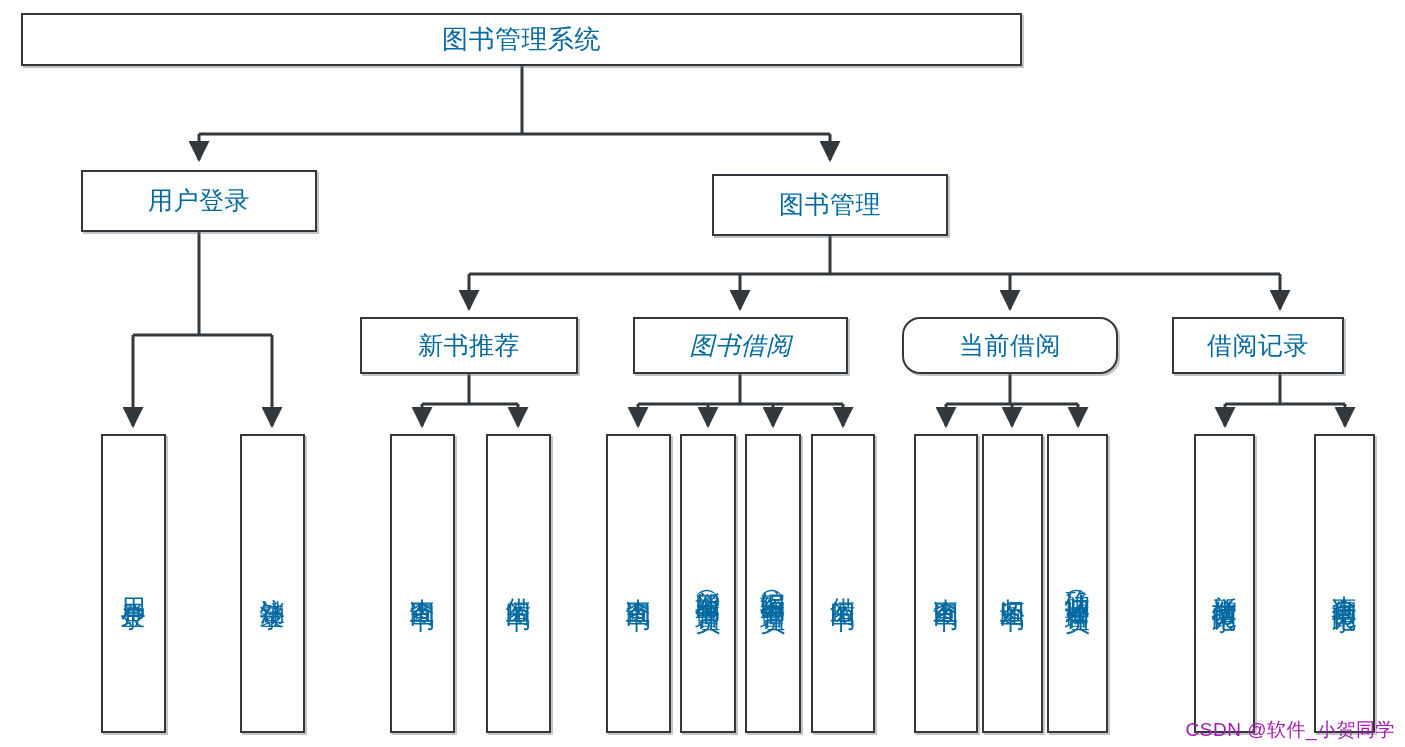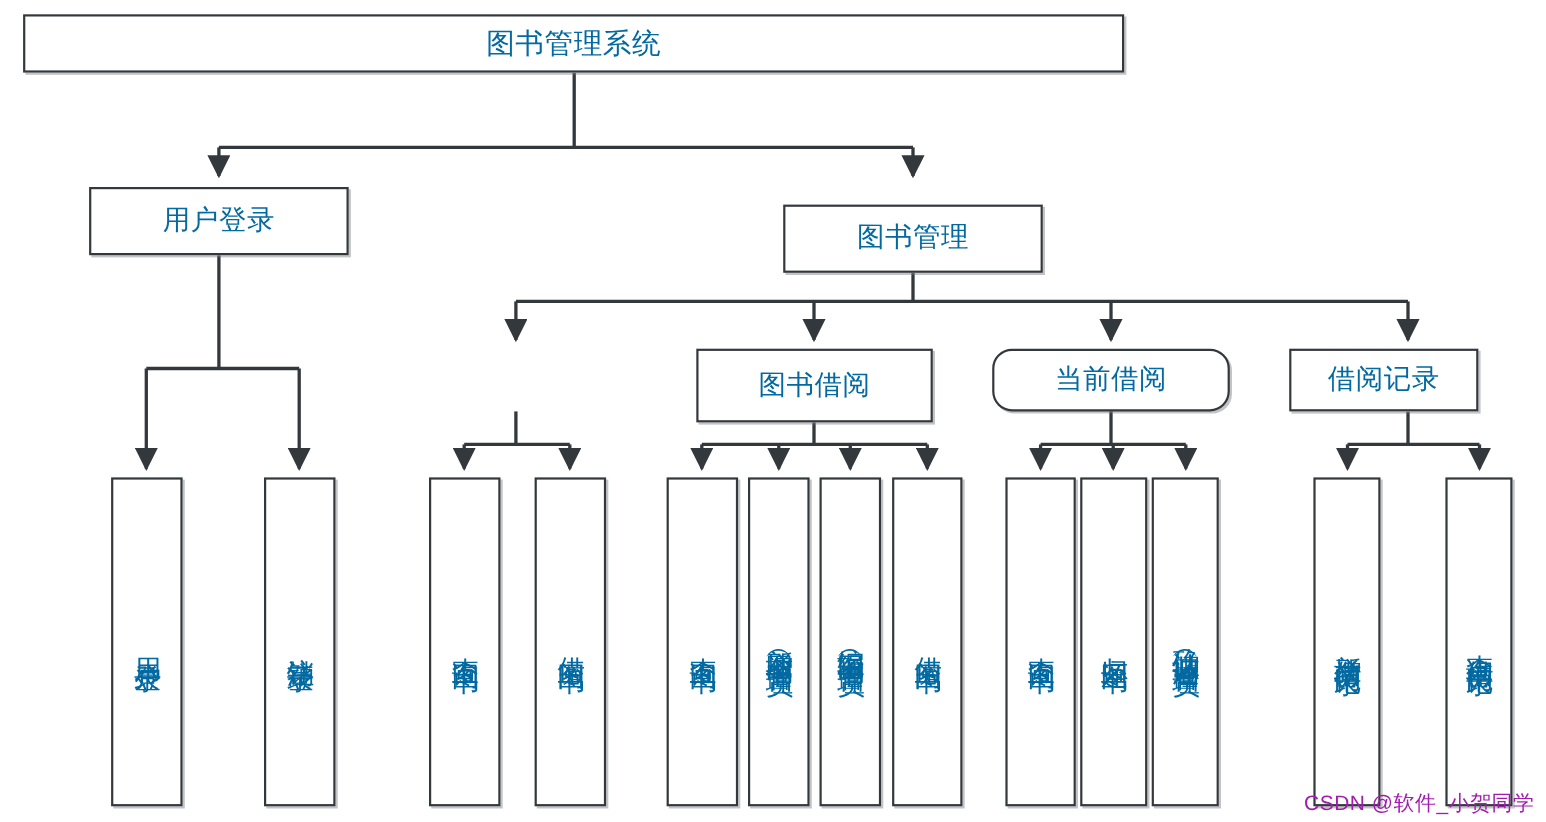--- a/index.html
+++ b/index.html
@@ -124,25 +124,28 @@
     </g>
   </svg>
 
   <div class="node h-node root" style="left:21px; top:13px; width:1001px; height:53px;">
     <span class="lbl">图书管理系统</span>
   </div>
 
   <div class="node h-node" style="left:81px; top:170px; width:236px; height:62px;">
     <span class="lbl">用户登录</span>
   </div>
-  <div class="node h-node" style="left:712px; top:186px; width:236px; height:62px;">
+  <div class="node h-node" style="left:712px; top:174px; width:236px; height:62px;">
     <span class="lbl">图书管理</span>
   </div>
 
-  <div class="node h-node" style="left:633px; top:317px; width:215px; height:67px;">
+  <div class="node h-node" style="left:360px; top:317px; width:218px; height:57px;">
+    <span class="lbl">新书推荐</span>
+  </div>
+  <div class="node h-node" style="left:633px; top:317px; width:215px; height:57px;font-style:italic;">
     <span class="lbl">图书借阅</span>
   </div>
   <div class="node h-node" style="left:902px; top:317px; width:216px; height:57px;border-radius:18px;">
     <span class="lbl">当前借阅</span>
   </div>
   <div class="node h-node" style="left:1172px; top:317px; width:172px; height:57px;">
     <span class="lbl">借阅记录</span>
   </div>
 
   <div class="node v-node" style="left:101px; top:434px; width:65px; height:299px;">

